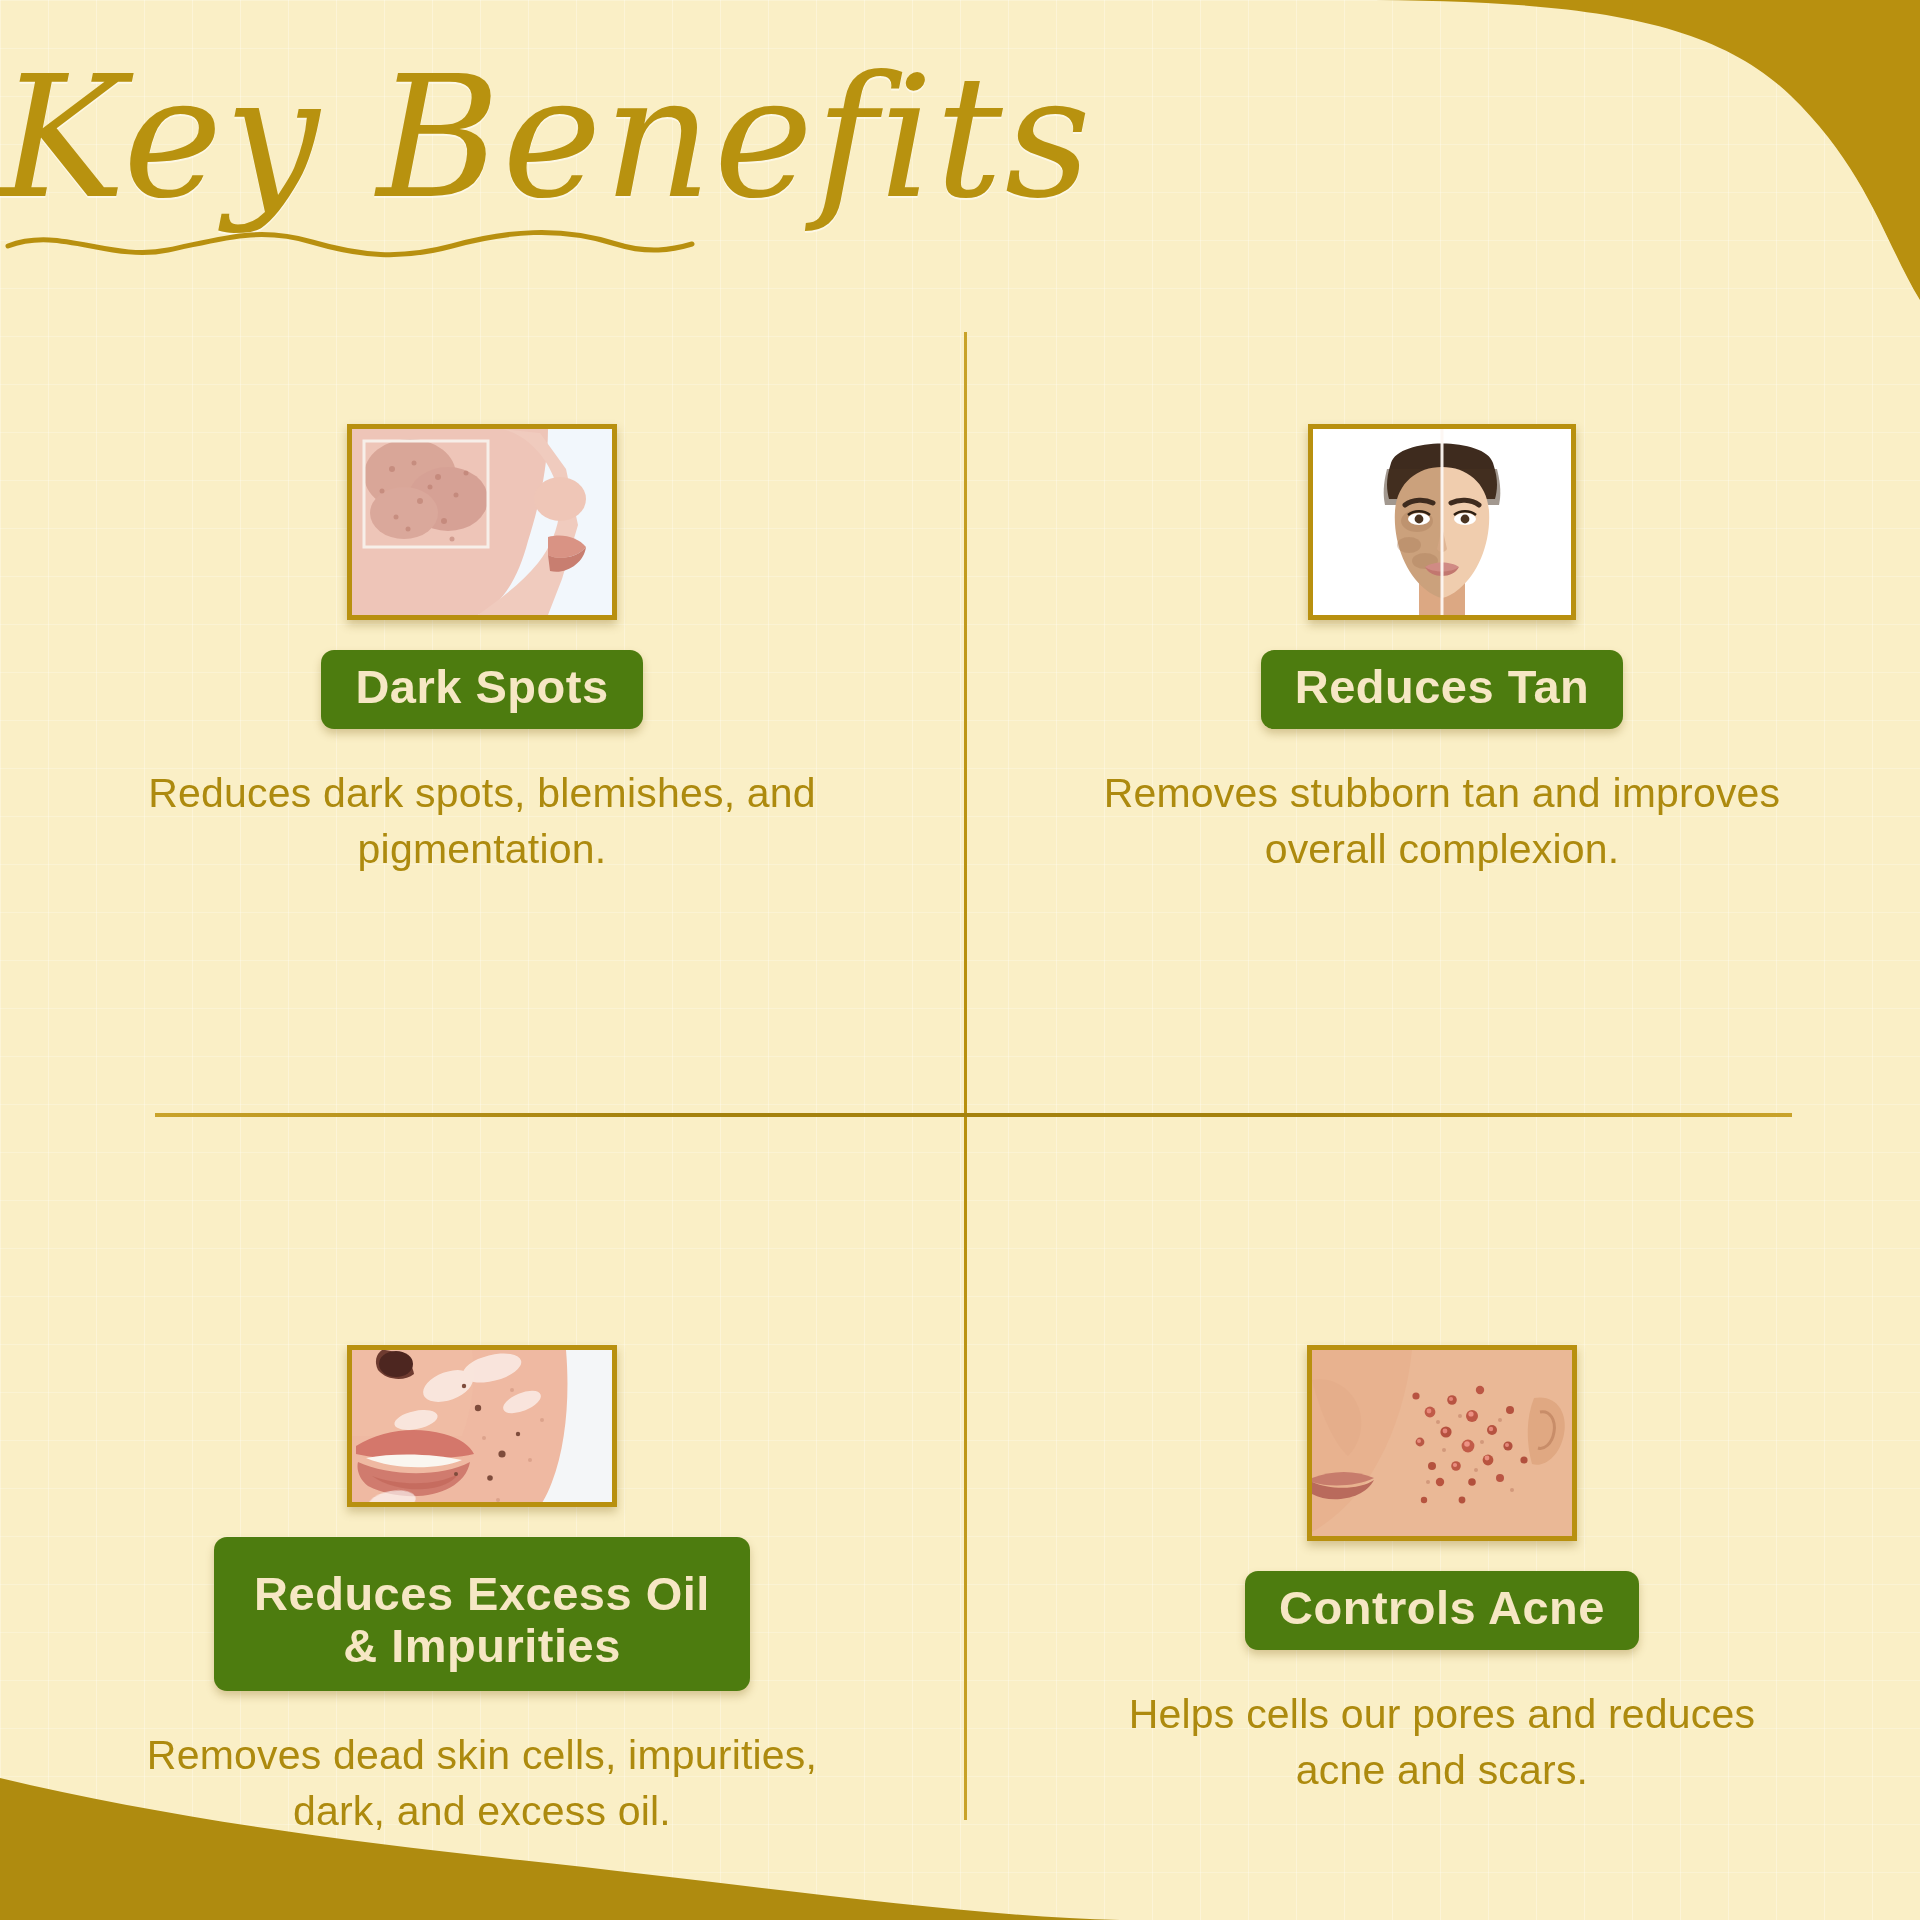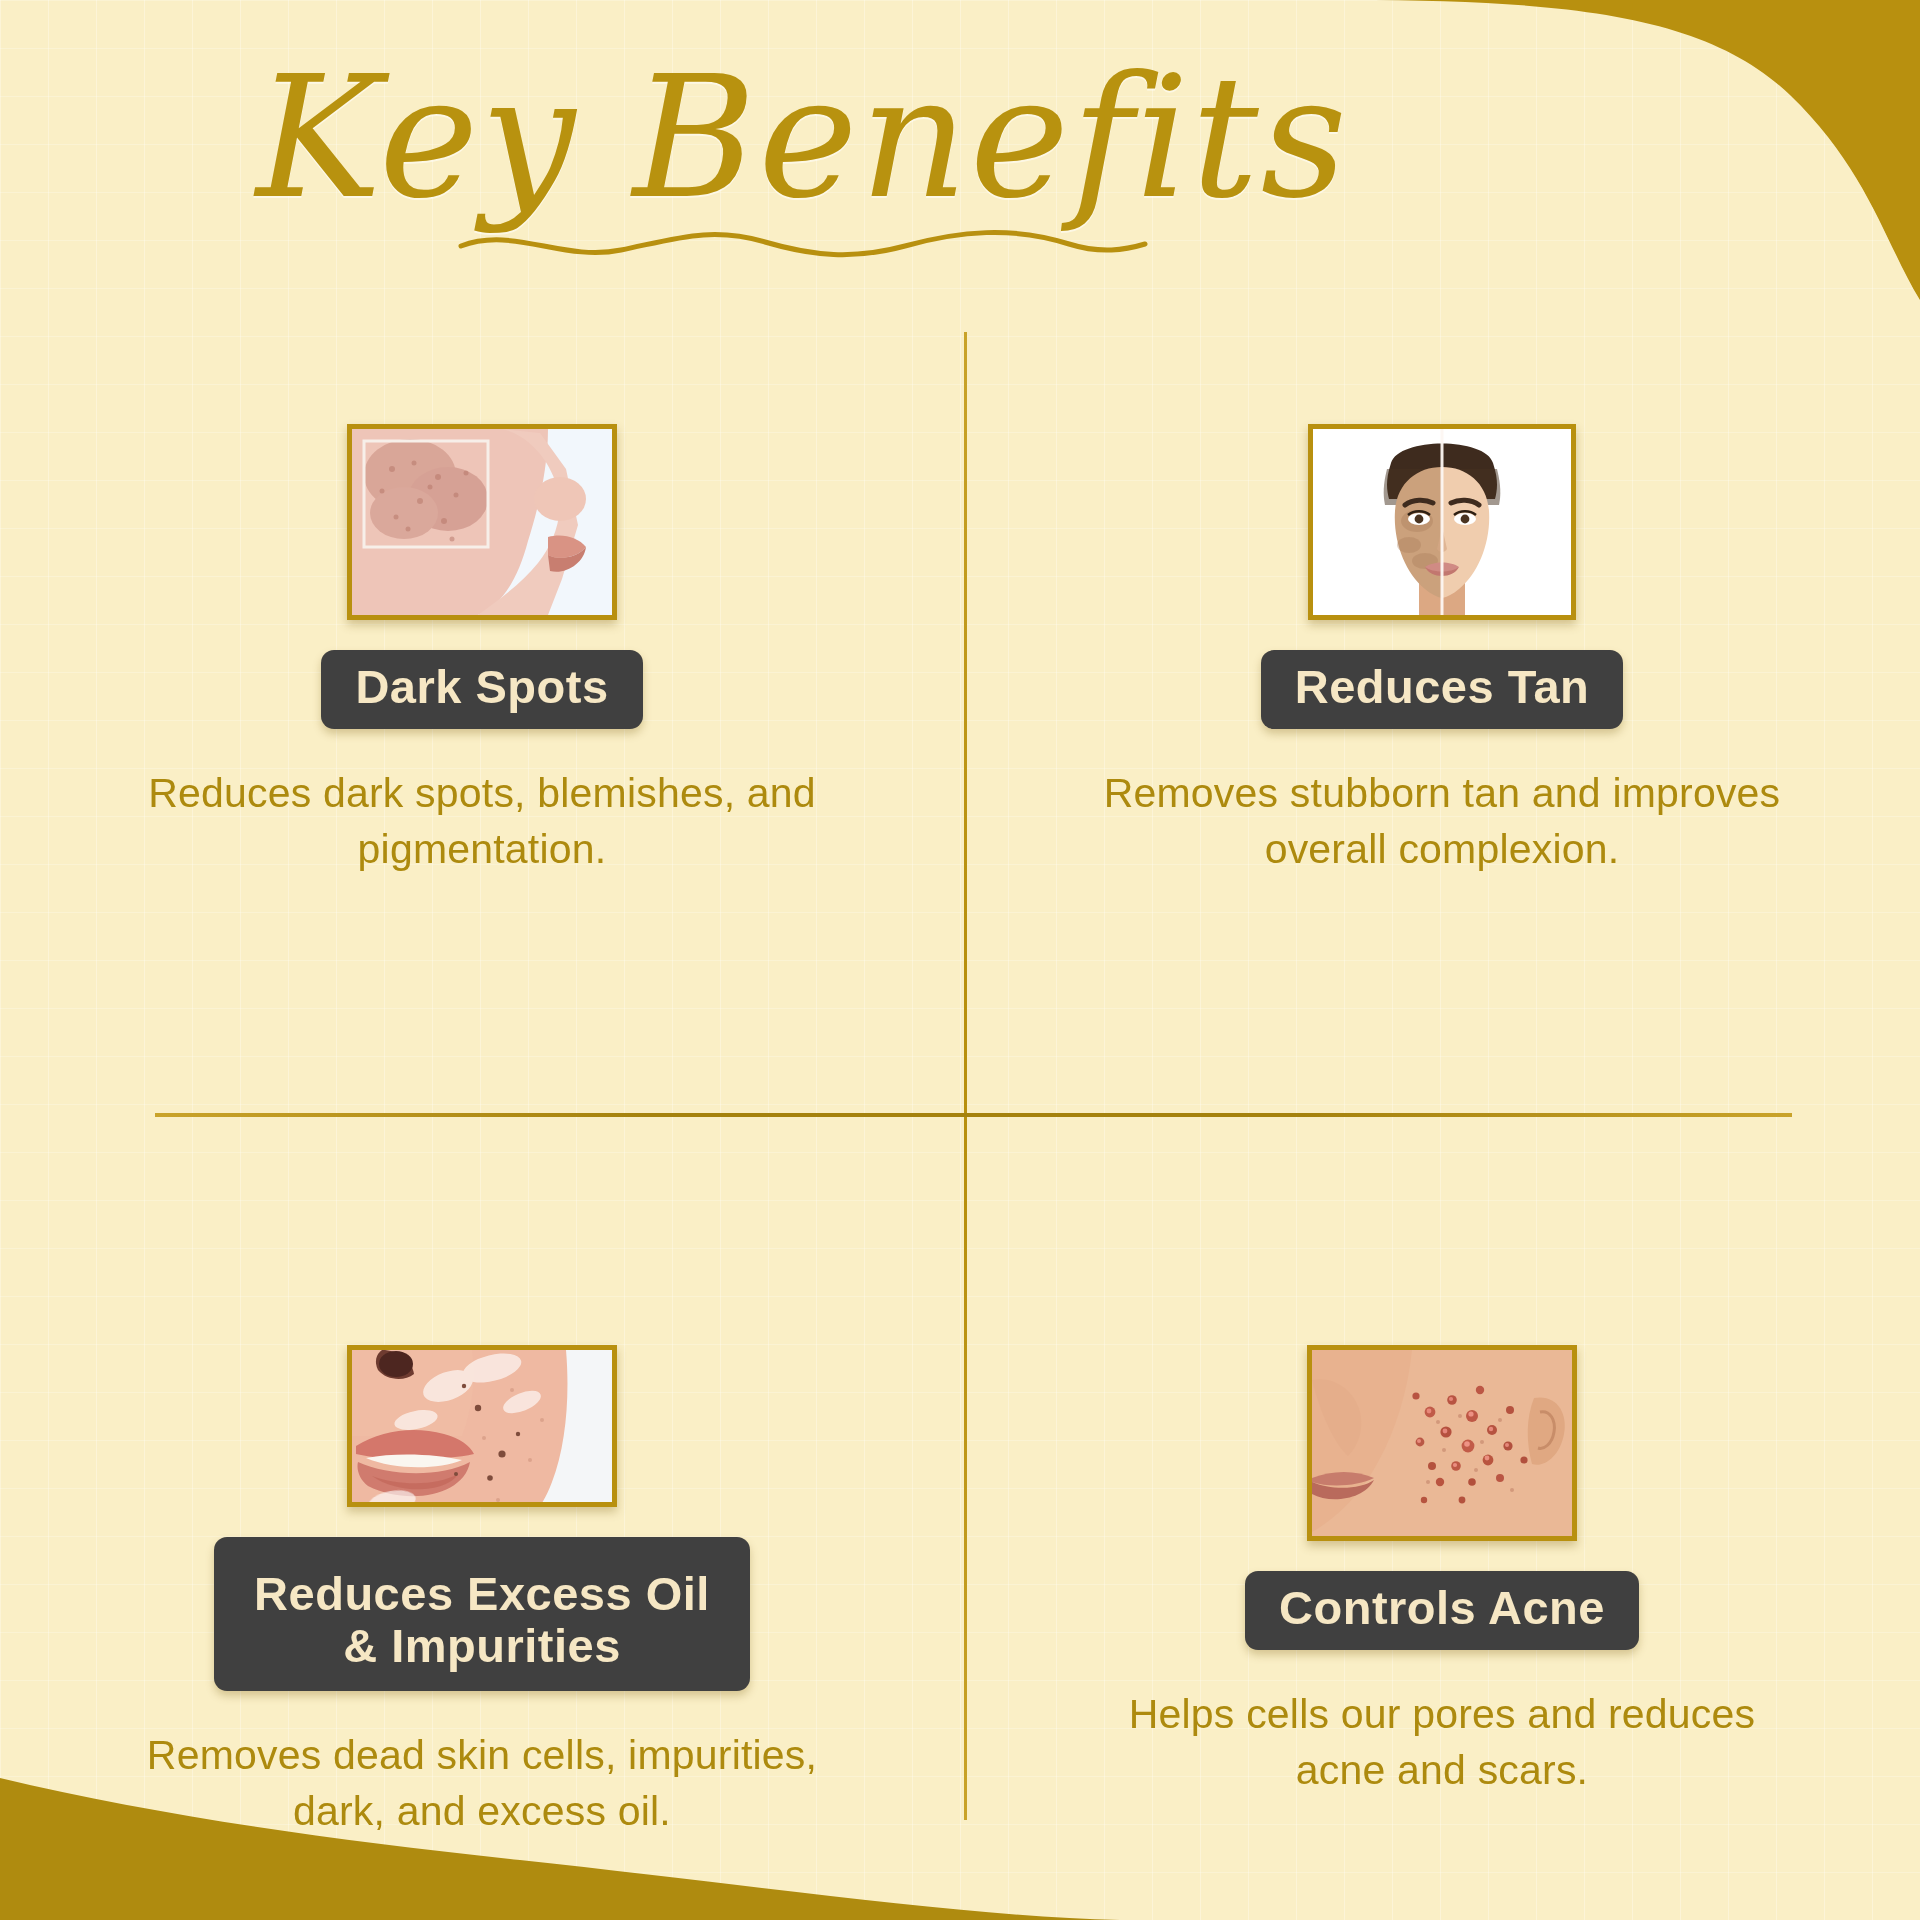--- a/index.html
+++ b/index.html
@@ -21,21 +21,20 @@
   .deco{position:absolute;z-index:1;pointer-events:none;}
   .deco svg{display:block;}
   .corner-tr{top:0;right:0;}
   .wave-bl{left:0;bottom:0;}
 
   .stage{position:absolute;inset:0;z-index:3;}
 
   
   .title-wrap{
     position:absolute;top:50px;left:0;width:1605px;
-    text-align:center;
   }
   .title{
     font-family:"DejaVu Serif",serif;
     font-style:italic;
     font-size:168px;
     line-height:1.05;
     color:#B8920F;
     letter-spacing:2px;
     text-shadow:0 2px 0 rgba(255,255,255,.55);
   }
@@ -72,21 +71,21 @@
     box-shadow:0 5px 9px rgba(120,90,10,.30);
     background:#fff;
     overflow:hidden;
     position:relative;
   }
   .photo svg{display:block;}
 
   
   .badge{
     margin-top:30px;
-    background:#404040;
+    background:#4d7c0f;
     color:#F6E7C4;
     font-weight:bold;
     font-size:47px;
     line-height:1.12;
     padding:11px 34px 15px;
     border-radius:13px;
     text-align:center;
     box-shadow:0 5px 8px rgba(120,90,10,.28);
     letter-spacing:.5px;
   }

